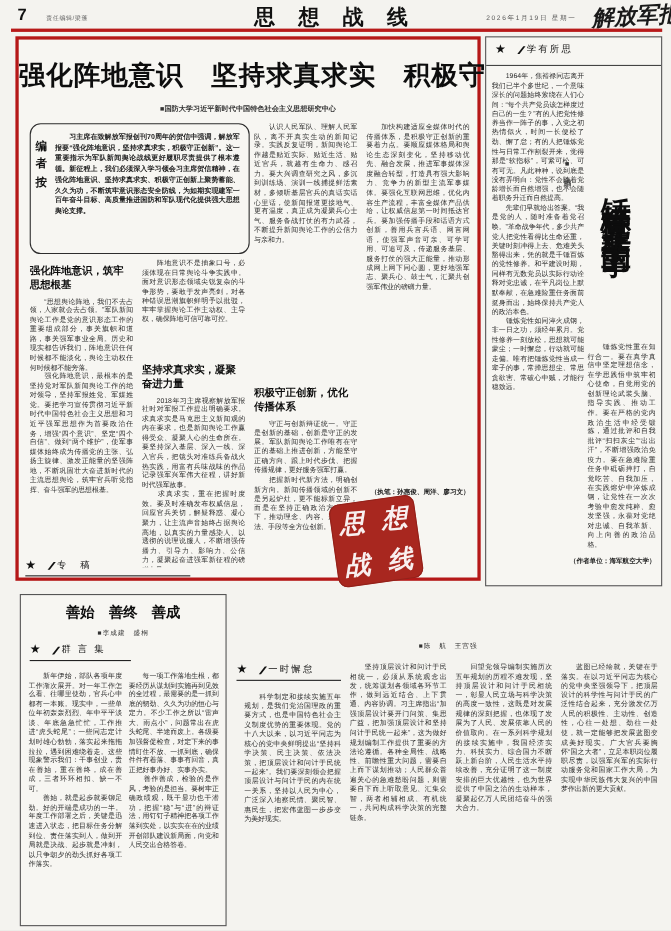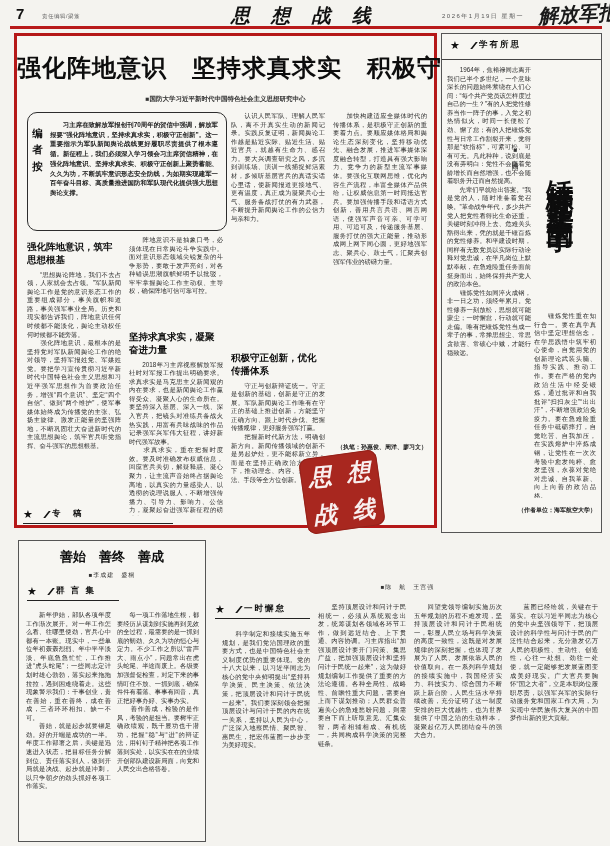--- a/index.html
+++ b/index.html
@@ -24,21 +24,21 @@
   .intro-label{width:13px;font-size:10.5px;font-weight:bold;line-height:1.55;word-break:break-all;text-align:center;color:#111;}
   .intro-text{font-size:6.4px;font-weight:bold;line-height:1.52;text-align:justify;color:#222;white-space:pre-line;overflow:hidden;}
   .bt{font-size:6.3px;line-height:1.36;text-align:justify;color:#2b2b2b;white-space:pre-line;overflow:hidden;}
   .colhead{font-size:9.5px;font-weight:bold;line-height:1.35;color:#0d0d0d;margin:5px 0 4px 0;}
   .col{display:flex;flex-direction:column;overflow:hidden;}
   .attrib{font-size:6px;font-weight:bold;text-align:right;color:#222;white-space:nowrap;}
   
   .marker{border-bottom:1px solid #222;padding-bottom:3px;display:flex;align-items:center;gap:4px;}
   .marker .star{font-size:11px;line-height:1;color:#111;}
   .marker .swoosh{display:inline-block;width:9px;height:7px;border-right:2px solid #111;transform:skewX(-38deg);}
-  .marker .mlabel{font-size:8.5px;font-weight:bold;letter-spacing:2px;color:#111;white-space:nowrap;}
+  .marker .mlabel{font-size:8.5px;font-weight:normal;letter-spacing:2px;color:#111;white-space:nowrap;}
   
   .stamp{background:#a8271f;border-radius:9px;transform:rotate(-8deg);display:grid;
          grid-template-columns:1fr 1fr;align-items:center;justify-items:center;
          font-family:"DejaVu Serif",serif;font-style:italic;font-weight:bold;color:#fff;
          box-shadow:0 0 0 1px #92221b inset;}
   .stamp span{font-size:23px;line-height:1;transform:rotate(3deg);opacity:.93;}
   
   .v-headline{writing-mode:vertical-rl;text-orientation:upright;font-size:27px;font-weight:bold;
               letter-spacing:5px;color:#0d0d0d;text-align:center;}
   .v-author{writing-mode:vertical-rl;text-orientation:upright;font-size:6.5px;color:#333;letter-spacing:2px;}
@@ -46,21 +46,21 @@
   .b-headline{text-align:center;font-weight:bold;color:#0d0d0d;white-space:nowrap;}
   .byline{text-align:center;font-size:6px;color:#333;letter-spacing:1px;}
 </style>
 </head>
 <body>
 
 <div id="page">
 
   <div class="abs pagenum" style="left:16px;top:5px;">7</div>
   <div class="abs edline" style="left:42px;top:13px;">责任编辑/梁蓬</div>
-  <div class="abs section-title" style="left:50%;top:3px;transform:translateX(-50%);font-style:italic;">思 想 战 线</div>
+  <div class="abs section-title" style="left:50%;top:3px;transform:translateX(-50%);">思 想 战 线</div>
   <div class="abs dateline" style="left:442px;top:12px;">2026年1月19日 星期一</div>
   <div class="abs masthead" style="left:538px;top:1px;">解放军报</div>
   <div class="abs redline" style="left:10px;top:26px;width:592px;"></div>
 
   <div class="abs mainbox" style="left:14px;top:33px;width:417px;height:489px;">
     <div class="abs m-headline" style="top:16px;left:0;">强化阵地意识　坚持求真求实　积极守正创新</div>
     <div class="abs m-sub" style="top:59px;left:0;">■国防大学习近平新时代中国特色社会主义思想研究中心</div>
 
     <div class="abs introbox" style="left:10px;top:76px;width:198px;height:117px;">
       <div class="abs intro-label" style="left:3px;top:12px;">编者按</div>

